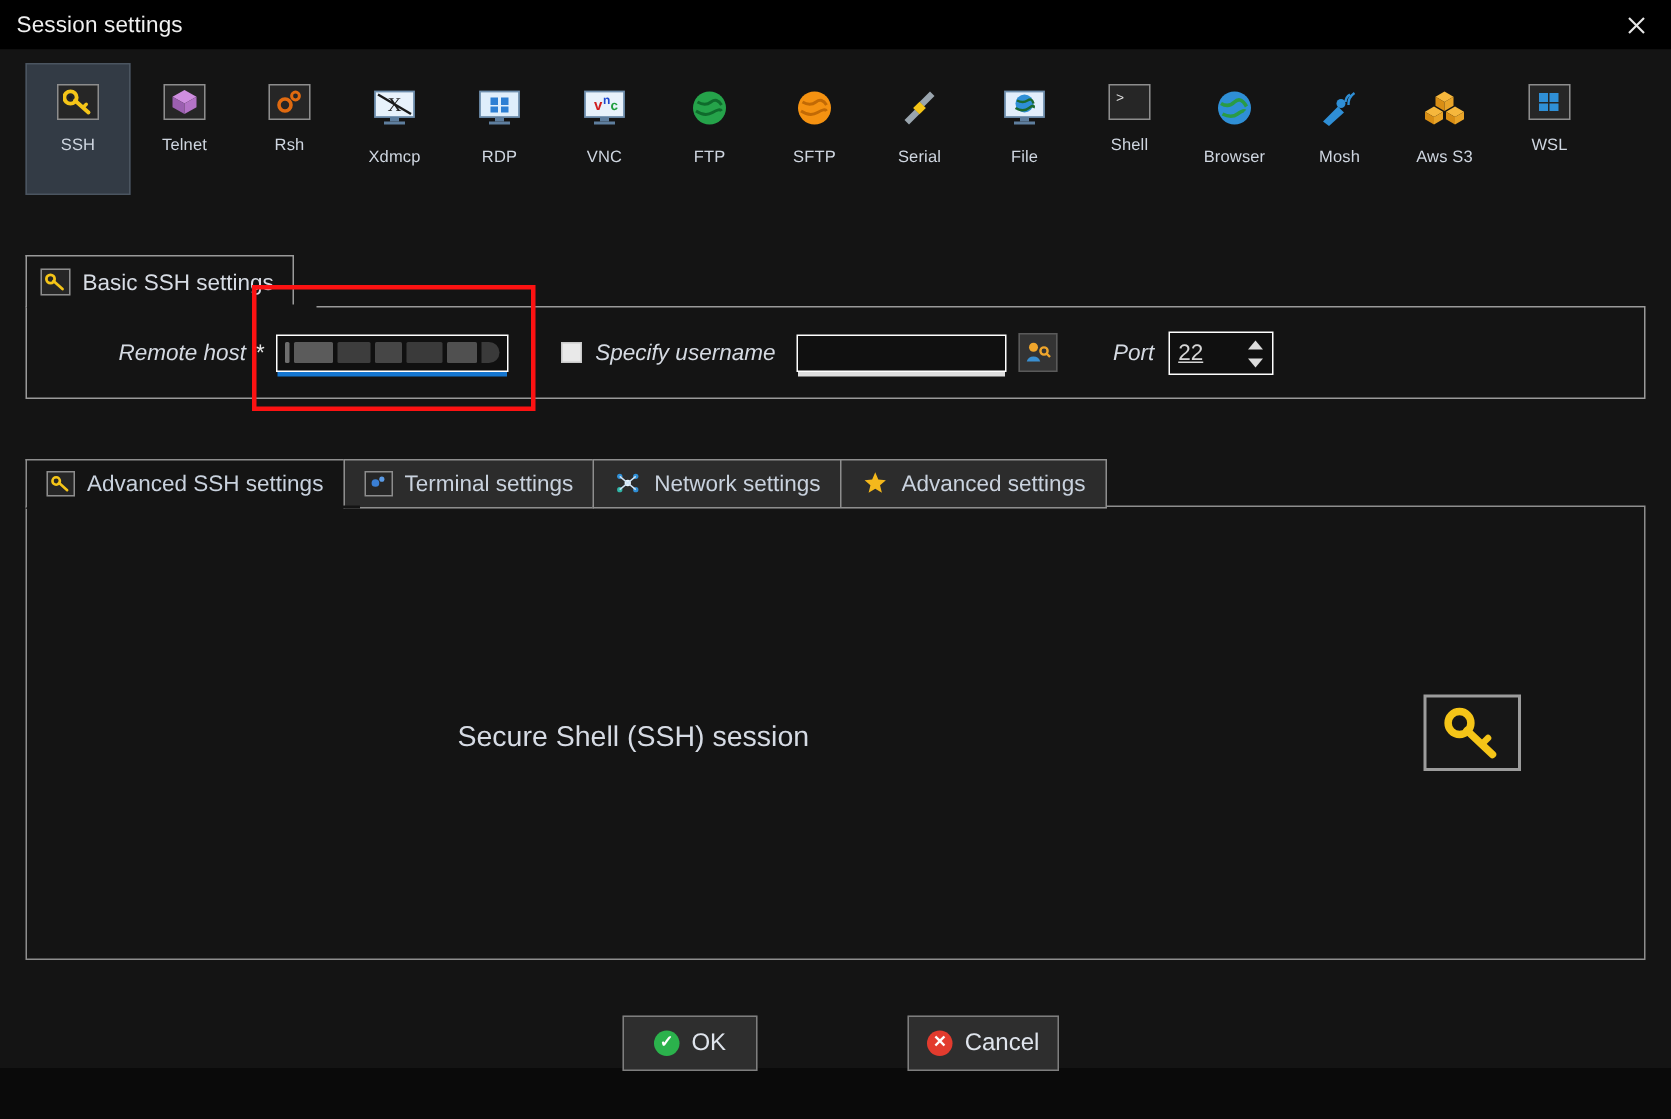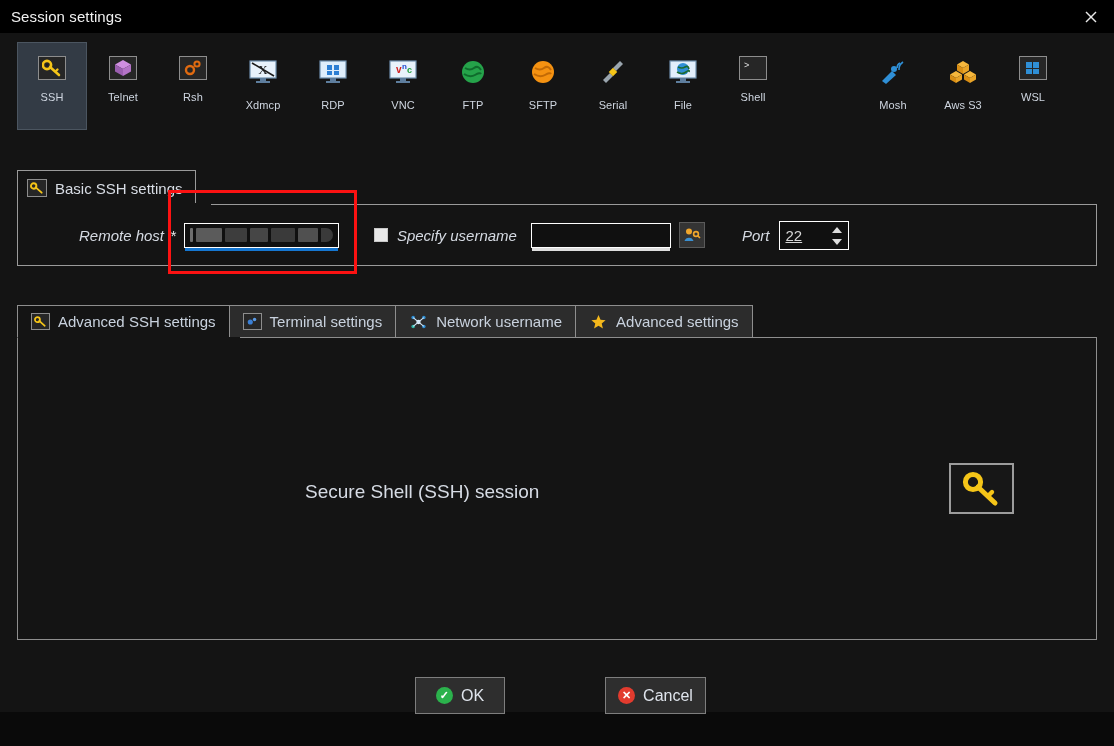--- a/index.html
+++ b/index.html
@@ -194,21 +194,21 @@
     border: 3px solid #fc1212;
     z-index: 8;
     pointer-events: none;
   }
 
   
   .tabstrip {
     position: absolute;
     left: 17px; top: 305px;
     height: 34px;
-    display: flex; align-items: flex-start;
+    display: flex; align-items: center;
     z-index: 2;
   }
   .tab {
     height: 33px;
     padding: 0 13px;
     display: flex; align-items: center; gap: 8px;
     border: 1px solid #8e8e8e;
     border-right: none;
     background: #2c2c2c;
     color: #c9d2de;
@@ -411,20 +411,29 @@
 
     <div class="proto-item" style="left:718px">
       <div class="proto-icon framed">
         <svg width="24" height="18" viewBox="0 0 24 18">
           <text x="3" y="9" font-size="9" font-family="Liberation Mono, monospace" fill="#e4e4e4">&gt;</text>
         </svg>
       </div>
       <div class="proto-label">Shell</div>
     </div>
 
+    <div class="proto-item" style="left:788px">
+      <div class="proto-icon">
+        <svg width="26" height="26" viewBox="0 0 26 26">
+          <circle cx="13" cy="13" r="11" fill="#2f8fd6"></circle>
+          <path d="M4 10 q5 3 9 -1 t8 3 M5 17 q6 3 10 0 t5 -2" stroke="#2a9b46" stroke-width="2.4" fill="none"></path>
+        </svg>
+      </div>
+      <div class="proto-label">Browser</div>
+    </div>
 
     <div class="proto-item" style="left:858px">
       <div class="proto-icon">
         <svg width="28" height="26" viewBox="0 0 28 26">
           <path d="M3 22 L13 12 L17 16 L7 25 Z" fill="#2f8fd6"></path>
           <circle cx="15" cy="10" r="3" fill="#2f8fd6"></circle>
           <path d="M18 9 a6 6 0 0 1 3 -5" stroke="#2f8fd6" stroke-width="1.6" fill="none"></path>
           <path d="M20 11 a9 9 0 0 1 4 -8" stroke="#2f8fd6" stroke-width="1.6" fill="none"></path>
         </svg>
       </div>
@@ -545,21 +554,21 @@
       <span style="width:19px;height:17px;display:flex;align-items:center;justify-content:center">
         <svg width="17" height="16" viewBox="0 0 18 18">
           <circle cx="9" cy="9" r="2.4" fill="#e8f2fb"></circle>
           <circle cx="3" cy="4" r="2" fill="#2f8fd6"></circle>
           <circle cx="15" cy="4" r="2" fill="#2f8fd6"></circle>
           <circle cx="3" cy="14" r="2" fill="#2fb6a8"></circle>
           <circle cx="15" cy="14" r="2" fill="#2f8fd6"></circle>
           <path d="M9 9 L3 4 M9 9 L15 4 M9 9 L3 14 M9 9 L15 14" stroke="#cfe3f5" stroke-width="1.2"></path>
         </svg>
       </span>
-      <span>Network username</span>
+      <span>Network settings</span>
     </div>
 
     <div class="tab">
       <span style="width:19px;height:17px;display:flex;align-items:center;justify-content:center">
         <svg width="17" height="16" viewBox="0 0 18 18">
           <polygon points="9,1 11.3,6.4 17,6.9 12.6,10.7 14,16.4 9,13.3 4,16.4 5.4,10.7 1,6.9 6.7,6.4" fill="#f4b81c"></polygon>
         </svg>
       </span>
       <span>Advanced settings</span>
     </div>

